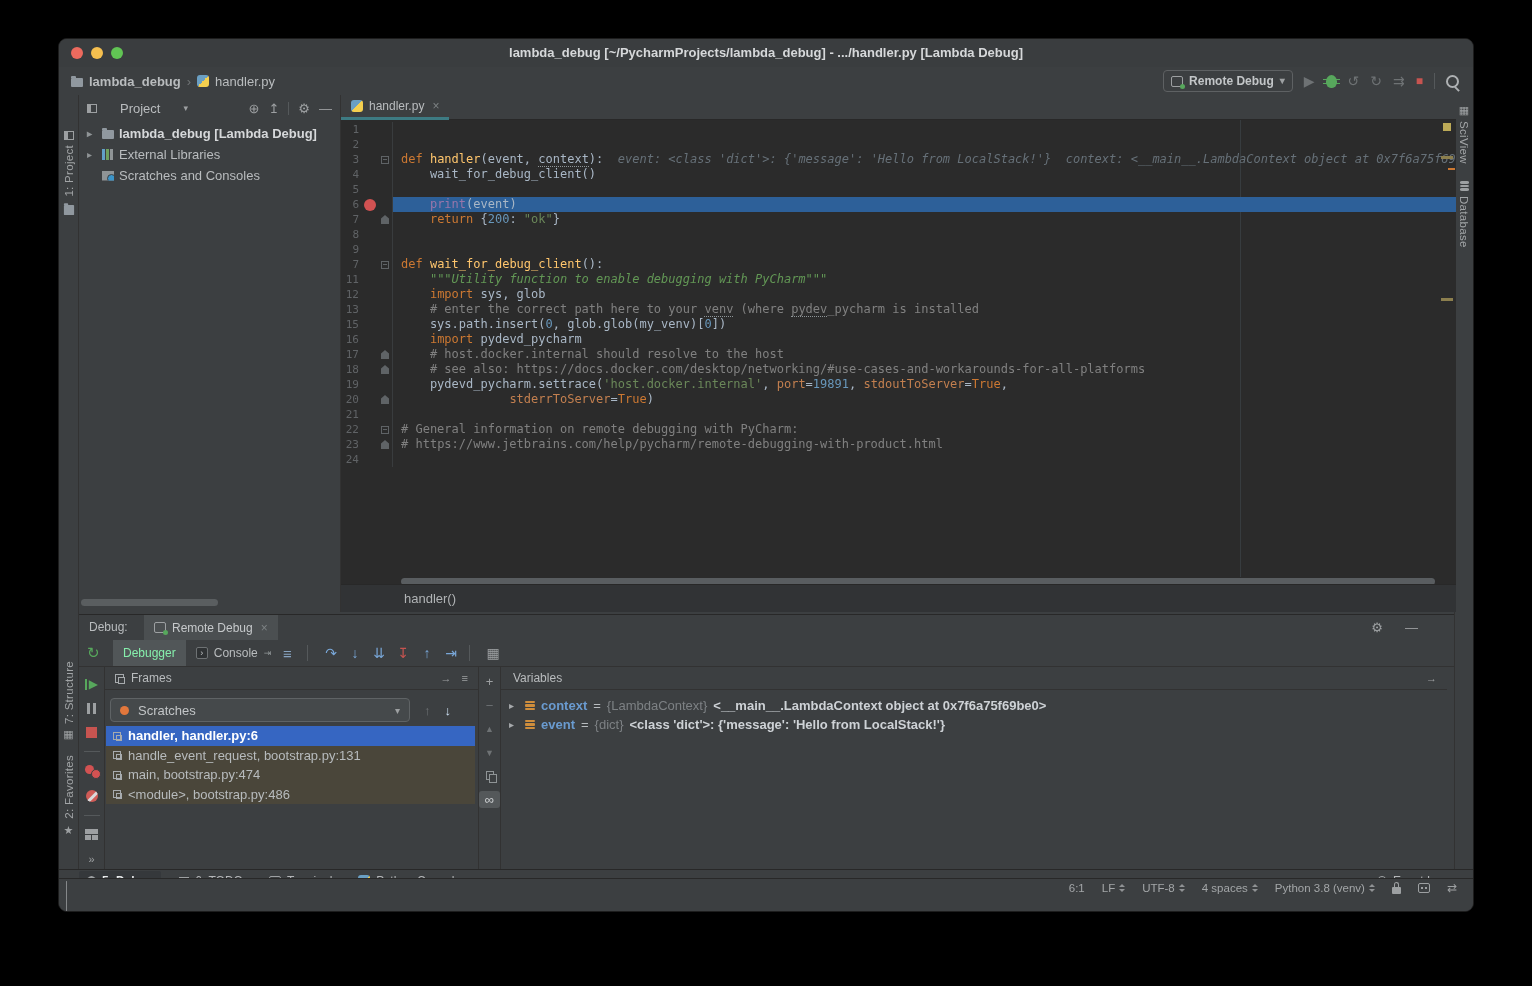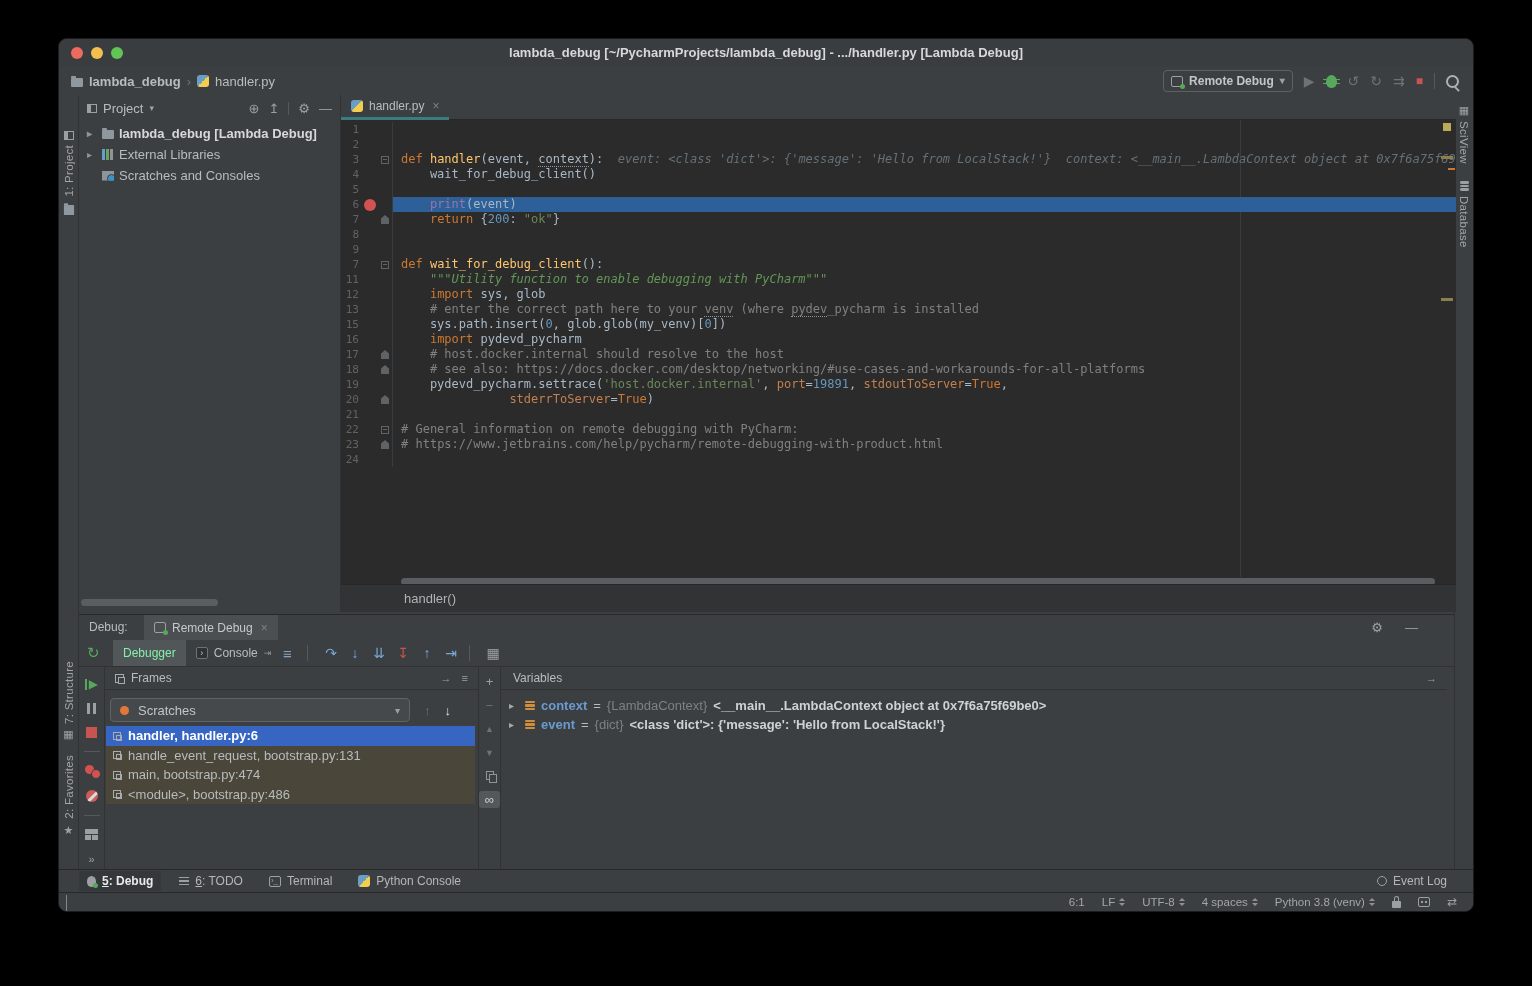--- a/index.html
+++ b/index.html
@@ -42,21 +42,21 @@
   .vtext-r{writing-mode:vertical-rl;color:#a2a5a7;font-size:11.5px;letter-spacing:.3px;}
   .stripe-btn{position:absolute;left:0;width:100%;display:flex;flex-direction:column;align-items:center;gap:5px;}
   .panelic{width:10px;height:9px;border:1.5px solid #9da0a2;box-sizing:border-box;}
   .panelic.fill-l{border-left-width:4px;}
   .gridic{font-size:11px;color:#9da0a2;line-height:11px;}
   .dbic{display:flex;flex-direction:column;gap:1px;}
   .dbic i{width:9px;height:2.5px;border-radius:2px/1.2px;background:#9da0a2;}
 
   
   .project{position:absolute;left:20px;top:56px;width:262px;bottom:299px;background:#3c3f41;border-right:1px solid #323232;box-sizing:border-box;}
-  .proj-head{position:absolute;left:0;top:0;right:0;height:26px;display:flex;align-items:center;padding:0 8px;gap:6px;color:#b9bcbe;font-size:13px;}
+  .proj-head{position:absolute;left:0;top:0;right:0;height:26px;display:flex;align-items:center;padding:0 8px;gap:23px;color:#b9bcbe;font-size:13px;}
   .proj-head .grow{flex:1;}
   .proj-icons{display:flex;align-items:center;gap:9px;color:#9da0a2;font-size:13px;}
   .tree{position:absolute;left:0;top:28px;right:0;}
   .trow{height:21px;display:flex;align-items:center;gap:5px;padding-left:8px;color:#b9bcbe;font-size:13px;}
   .trow .arr{color:#8f9496;font-size:10px;width:10px;}
   .trow.bold{color:#d6d8da;font-weight:700;}
   .foldic{width:12px;height:9px;background:#90989f;border-radius:1px;position:relative;margin-top:2px;flex:0 0 12px;}
   .foldic::before{content:"";position:absolute;top:-2px;left:0;width:5px;height:2px;background:#90989f;border-radius:1px 1px 0 0;}
   .libic{display:flex;gap:1.5px;align-items:flex-end;height:11px;flex:0 0 12px;}
   .libic i{width:2.5px;background:#6897bb;}
@@ -171,21 +171,21 @@
   .bb-item u{text-decoration:underline;}
   .bugsm{width:9px;height:11px;border-radius:50% 50% 45% 45%;background:#9da0a2;position:relative;}
   .bugsm::after{content:"";position:absolute;right:-2px;bottom:-1px;width:5px;height:5px;border-radius:50%;background:#57a75c;}
   .todoic{display:flex;flex-direction:column;gap:2px;} .todoic i{width:10px;height:1.5px;background:#9da0a2;}
   .termic{width:12px;height:11px;border:1.5px solid #9da0a2;border-radius:2px;box-sizing:border-box;color:#9da0a2;
           font-size:8px;line-height:8px;padding-left:1px;}
   .bb-right{position:absolute;right:26px;top:0;height:22px;display:flex;align-items:center;gap:6px;color:#b4b6b8;font-size:12px;}
   .eventlogic{width:10px;height:10px;border:1.5px solid #9da0a2;border-radius:50%;box-sizing:border-box;}
 
   
-  .statusbar{position:absolute;left:0;right:0;bottom:0;height:19px;background:#3c3f41;border-top:1px solid #282828;box-sizing:border-box;}
+  .statusbar{position:absolute;left:0;right:0;bottom:0;height:33px;background:#3c3f41;border-top:1px solid #282828;box-sizing:border-box;}
   .sb-left{position:absolute;left:7px;top:3px;}
   .toolwinic{width:11px;height:11px;border:1.5px solid #85888a;box-sizing:border-box;border-radius:1px;}
   .toolwinic::after{content:"";display:block;width:3px;height:100%;background:#85888a;}
   .sb-right{position:absolute;right:16px;top:0;height:18px;display:flex;align-items:center;gap:17px;color:#a3a6a8;font-size:11.5px;}
   .sb-item{display:flex;align-items:center;gap:4px;}
   .ud{display:inline-flex;flex-direction:column;gap:1.5px;}
   .ud i{width:0;height:0;border-left:3px solid transparent;border-right:3px solid transparent;}
   .ud .t{border-bottom:3.5px solid #8f9294;} .ud .b{border-top:3.5px solid #8f9294;}
   .lockic{width:9px;height:7px;background:#9da0a2;border-radius:1px;position:relative;margin-top:5px;}
   .lockic::before{content:"";position:absolute;left:2px;top:-5px;width:5px;height:5px;border:1.5px solid #9da0a2;

